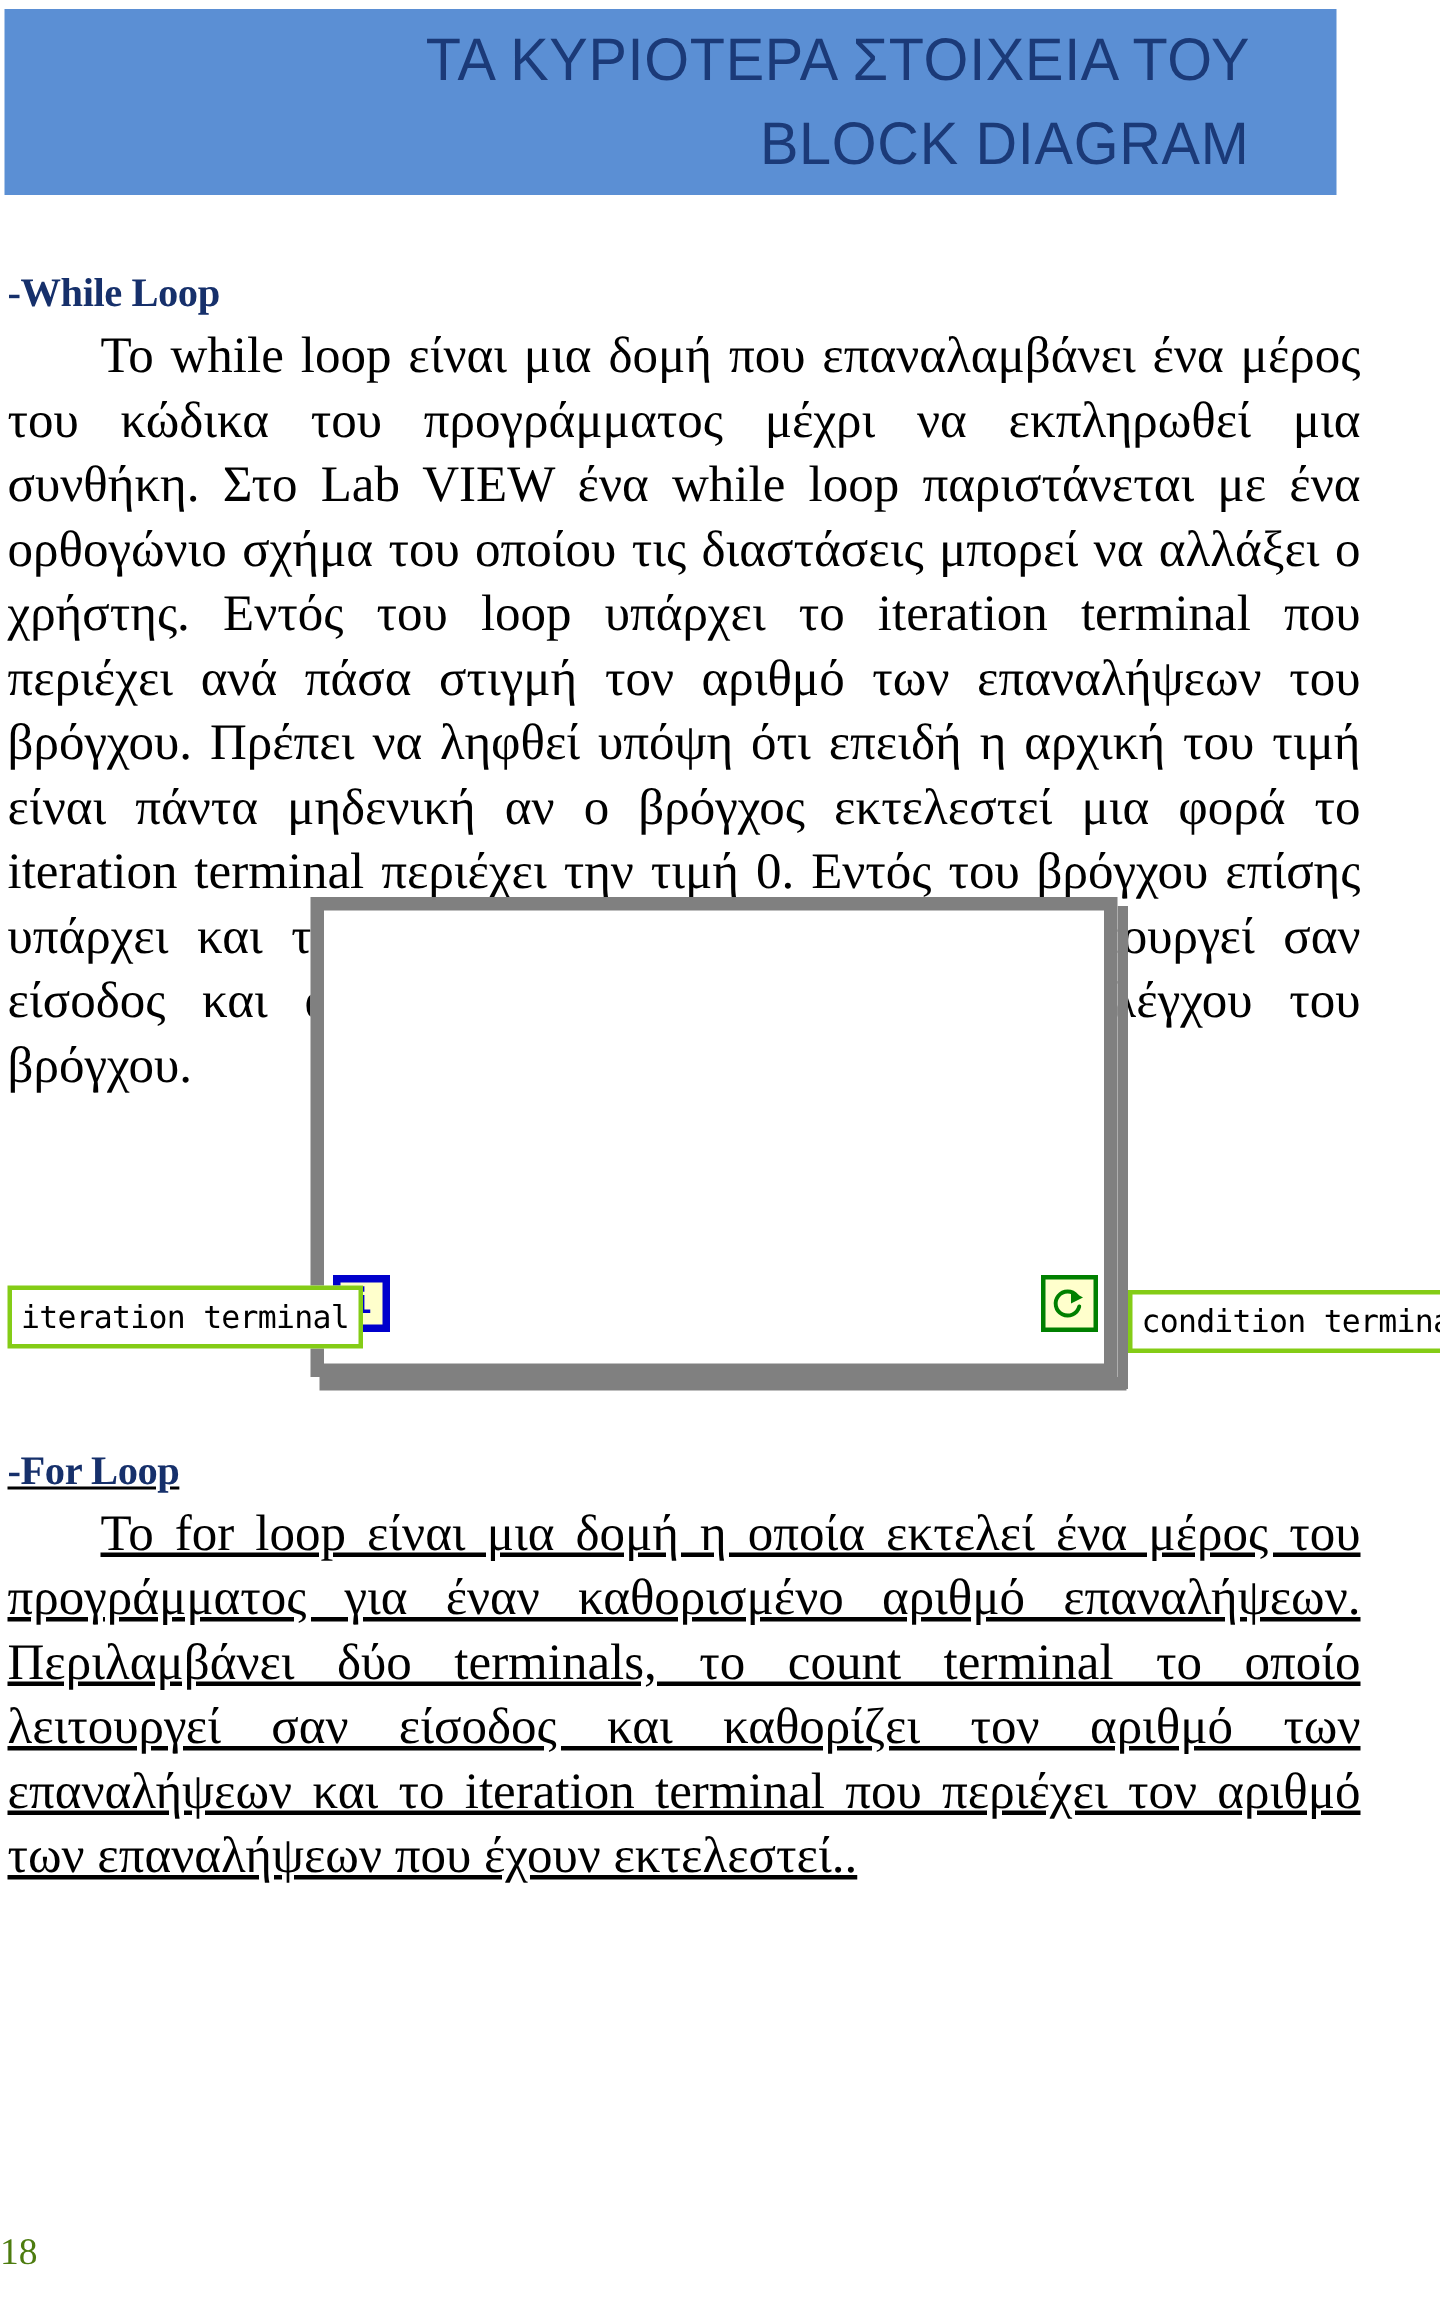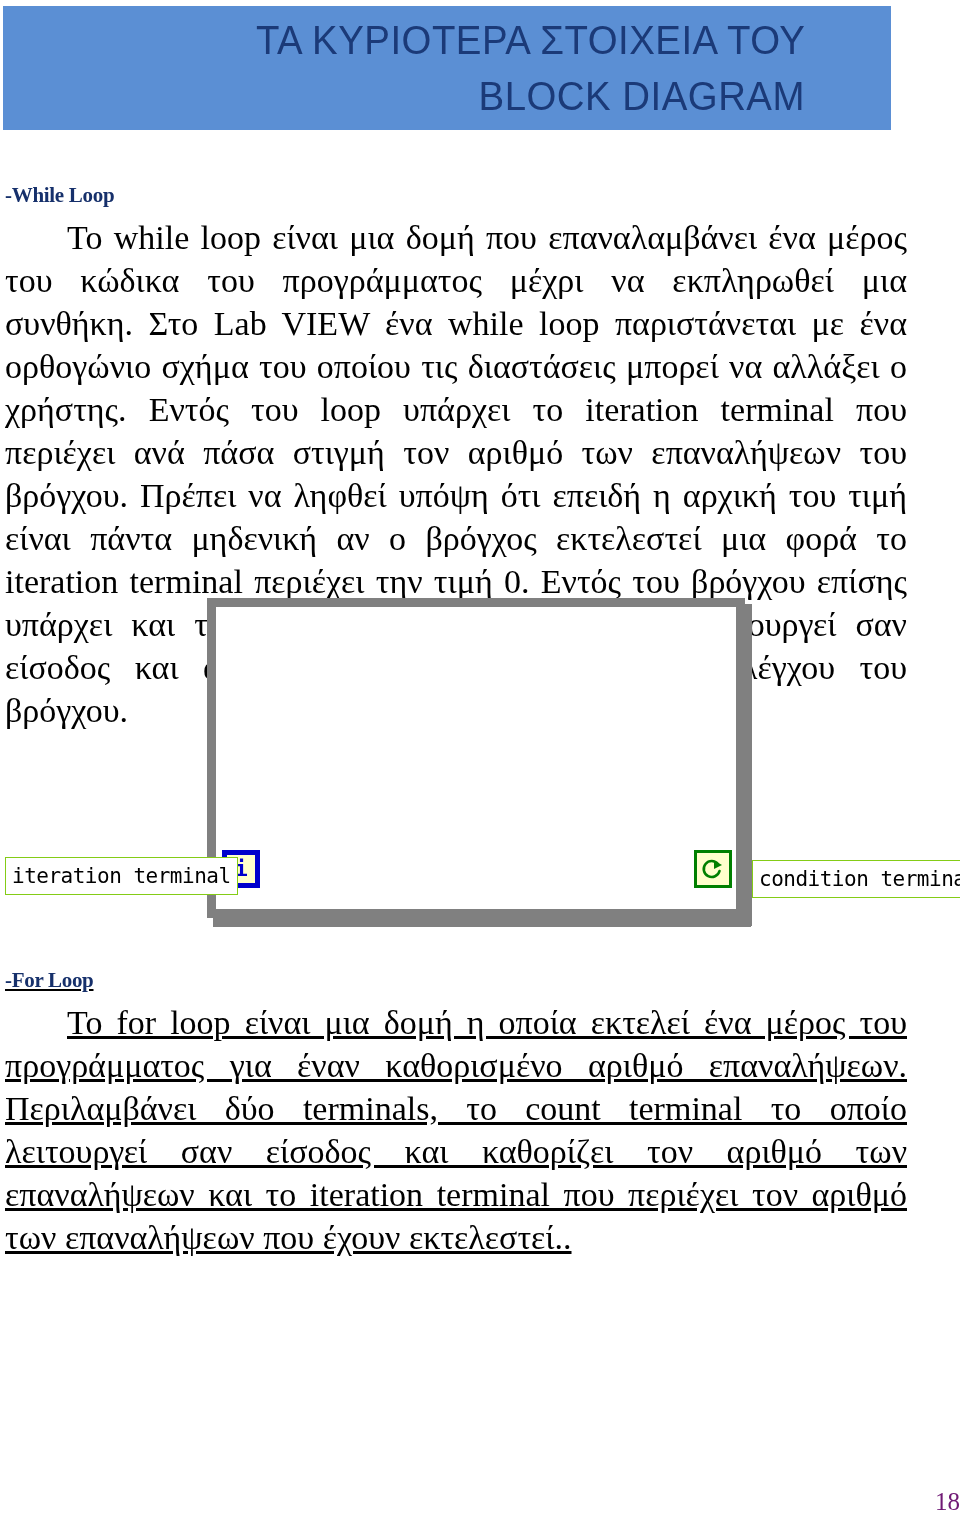--- a/index.html
+++ b/index.html
@@ -23,21 +23,21 @@
     left: 3px;
     top: 6px;
     width: 888px;
     height: 124px;
     background: #5b8fd4;
     box-sizing: border-box;
     display: flex;
     flex-direction: column;
     align-items: flex-end;
     justify-content: center;
-    padding-right: 86px;
+    padding-right: 58px;
   }
   .banner-line {
     font-family: "Liberation Sans", "DejaVu Sans", sans-serif;
     font-size: 40px;
     line-height: 56px;
     letter-spacing: 0.5px;
     color: #1b3a78;
     white-space: nowrap;
     font-weight: 400;
     transform: scaleX(0.96);
@@ -47,21 +47,21 @@
   
   .content {
     position: absolute;
     left: 5px;
     top: 178px;
     width: 902px;
   }
   .section-heading {
     font-family: "Liberation Serif", "DejaVu Serif", serif;
     font-weight: bold;
-    font-size: 21px;
+    font-size: 27px;
     line-height: 34px;
     color: #16306b;
     margin: 0 0 4px 0;
     letter-spacing: -0.3px;
   }
   .para {
     font-size: 34px;
     line-height: 43px;
     text-align: justify;
     text-justify: inter-word;
@@ -141,21 +141,21 @@
     display: flex;
     align-items: center;
     justify-content: center;
   }
   .term-c svg { display: block; }
 
   
   .callout {
     position: absolute;
     box-sizing: border-box;
-    border: 1px solid #84cc16;
+    border: 3px solid #84cc16;
     background: #ffffff;
     font-family: "DejaVu Sans Mono", "Liberation Mono", monospace;
     font-size: 21px;
     line-height: 30px;
     color: #000000;
     padding: 3px 6px;
     white-space: nowrap;
     letter-spacing: -0.5px;
   }
   .callout-left  { left: 5px;   top: 265px; }
@@ -169,24 +169,24 @@
     width: 902px;
     text-decoration: underline;
   }
 
   
   .page-number {
     position: absolute;
     left: 0;
     top: 1487px;
     width: 960px;
-    text-align: right;
+    text-align: left;
     font-size: 25px;
     line-height: 30px;
-    color: #701a75;
+    color: #4d7c0f;
   }
 </style>
 </head>
 <body>
 
 <div class="banner">
   <div class="banner-line">ΤΑ ΚΥΡΙΟΤΕΡΑ ΣΤΟΙΧΕΙΑ ΤΟΥ</div>
   <div class="banner-line">BLOCK DIAGRAM</div>
 </div>
 

